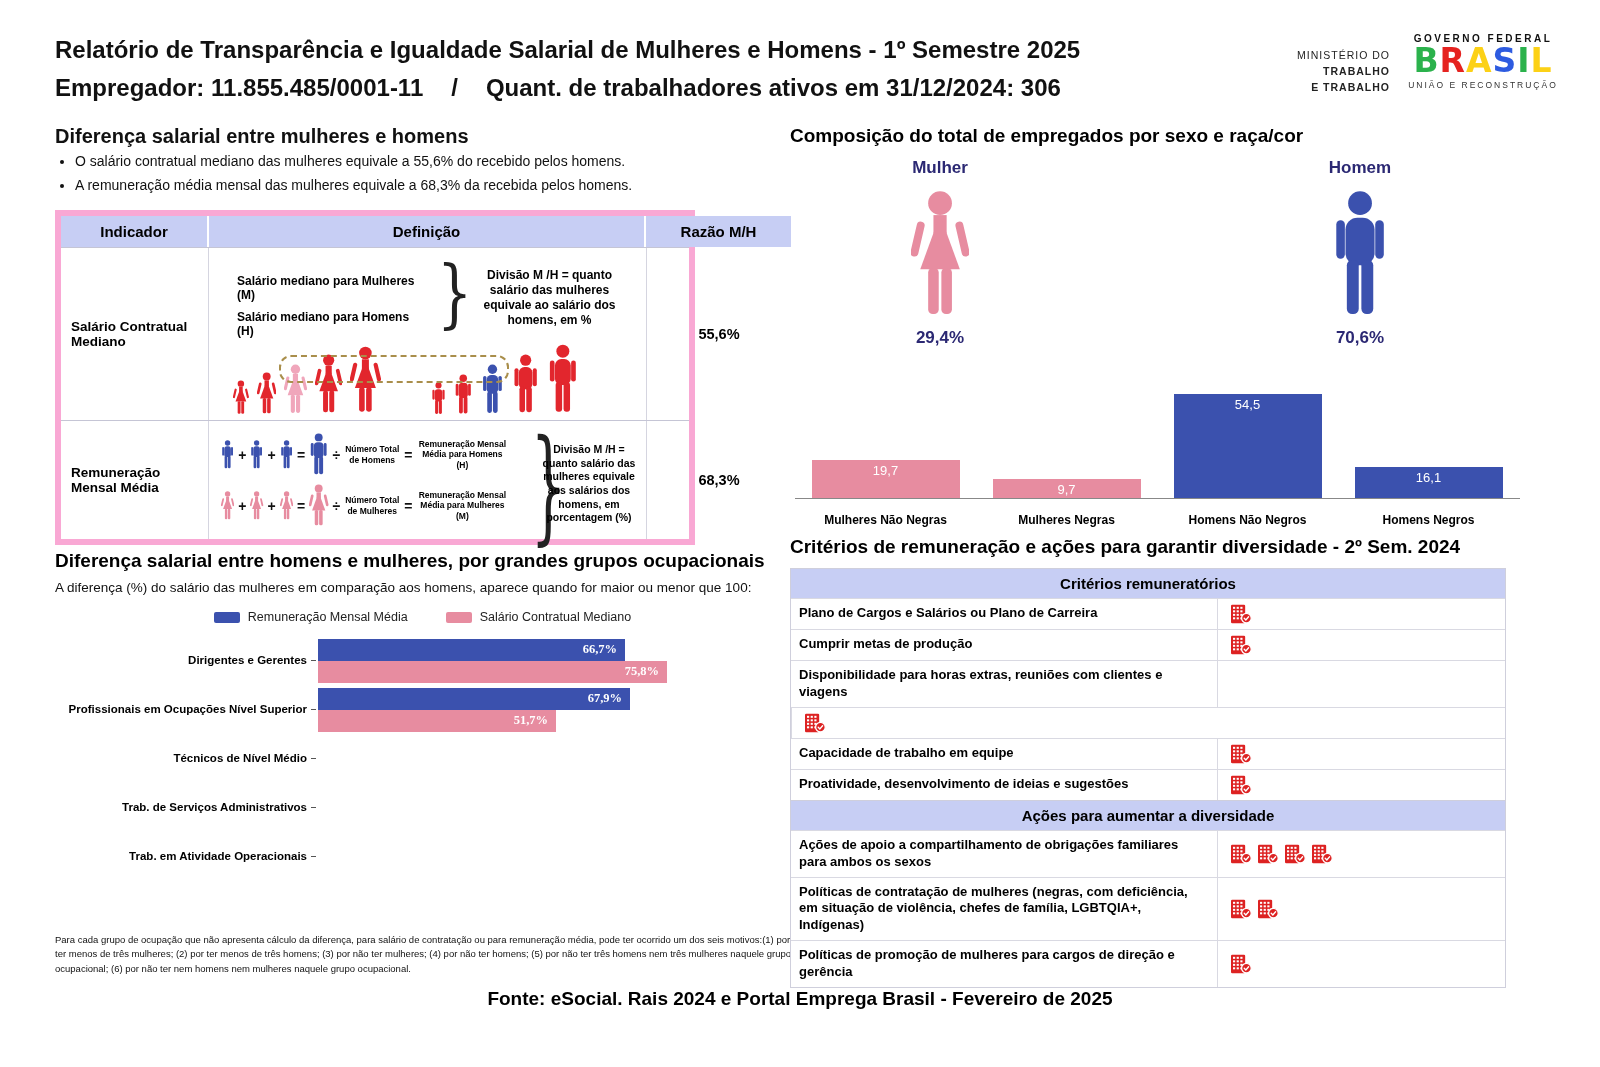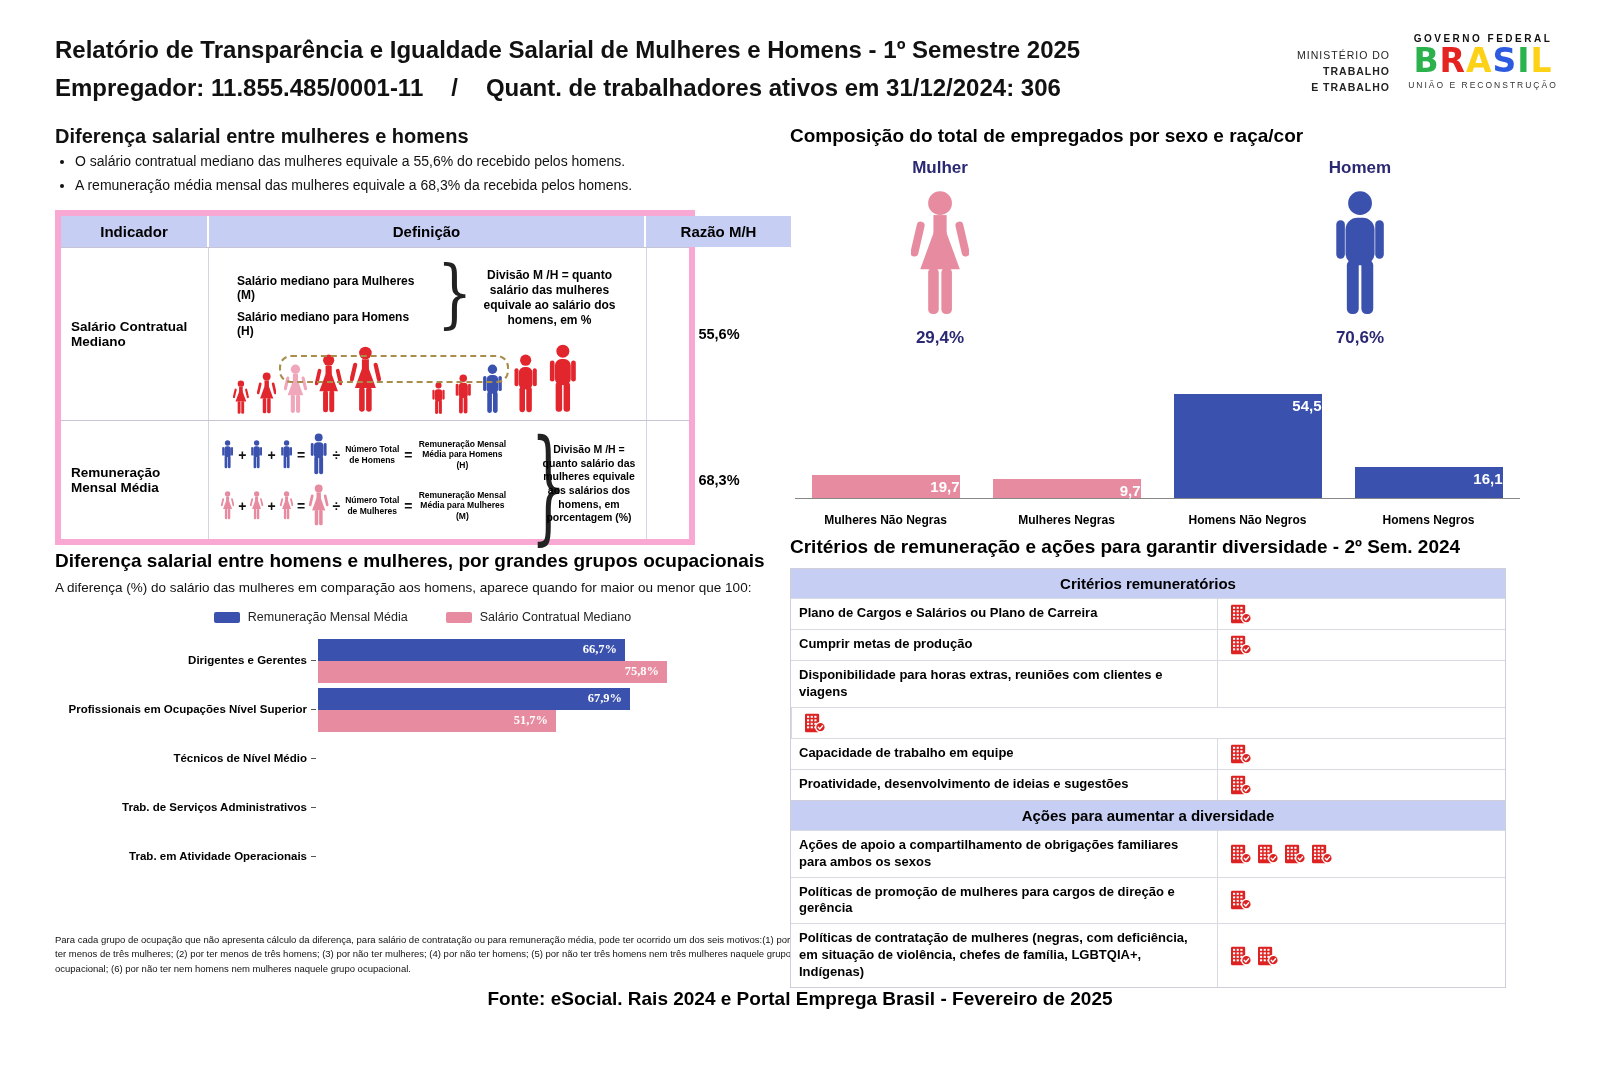--- a/index.html
+++ b/index.html
@@ -70,21 +70,21 @@
   .comp-title { position:absolute; left:790px; top:125px; font-size:19px; font-weight:bold; }
   .pict { position:absolute; top:158px; width:170px; text-align:center; }
   .pict-f { left:855px; } .pict-m { left:1275px; }
   .pict-name { font-size:17px; font-weight:bold; color:var(--navy); margin-bottom:12px; }
   .pict-pct { font-size:17px; font-weight:bold; color:var(--navy); margin-top:2px; }
 
   .comp-chart { position:absolute; left:795px; top:380px; width:725px; }
   .comp-bars { display:flex; align-items:flex-end; height:118px; }
   .comp-slot { width:181px; display:flex; justify-content:center; }
   .comp-bar { width:148px; position:relative; }
-  .comp-bar-label { position:absolute; top:3px; left:0; right:0; text-align:right; color:#fff; font-size:15px; font-weight:bold; }
+  .comp-bar-label { position:absolute; top:3px; left:0; right:0; text-align:center; color:#fff; font-size:13px; font-weight:normal; }
   .comp-baseline { height:1px; background:#888; }
   .comp-cats { display:flex; }
   .comp-cat { width:181px; text-align:center; font-size:12px; font-weight:bold; padding-top:14px; }
 
   
   .crit-title { position:absolute; left:790px; top:536px; font-size:19px; font-weight:bold; }
   .crit-table { position:absolute; left:790px; top:568px; width:716px; border:1px solid #cfcfdc; border-top:none; }
   .crit-sechead { background:var(--lavender); text-align:center; font-size:15px; font-weight:bold; padding:6px 0; border-top:1px solid #cfcfdc; }
   .crit-row { display:flex; border-top:1px solid #d9d9e2; min-height:31px; }
   .crit-label { width:426px; font-size:13px; font-weight:bold; padding:6px 10px 6px 8px; line-height:1.3; }
@@ -443,21 +443,21 @@
             <rect x="23" y="53" width="9" height="41" rx="4"></rect>
             <rect x="4" y="23" width="6.5" height="29" rx="3.2"></rect>
             <rect x="33.5" y="23" width="6.5" height="29" rx="3.2"></rect>
           </g>
         </svg></div>
     <div class="pict-pct">70,6%</div>
   </div>
   <div class="comp-chart">
     <div class="comp-bars" id="comp-bars">
         <div class="comp-slot">
-          <div class="comp-bar" style="height:23px;background:#E78CA0">
+          <div class="comp-bar" style="height:38px;background:#E78CA0">
             <div class="comp-bar-label">19,7</div>
           </div>
         </div>
         <div class="comp-slot">
           <div class="comp-bar" style="height:19px;background:#E78CA0">
             <div class="comp-bar-label">9,7</div>
           </div>
         </div>
         <div class="comp-slot">
           <div class="comp-bar" style="height:104px;background:#3B51AE">
@@ -663,20 +663,59 @@
             <rect x="12.200000000000001" y="11.8" width="2.6" height="2.4" fill="#fff"></rect>
             <rect x="3.4" y="16" width="2.6" height="2.4" fill="#fff"></rect>
             <rect x="7.800000000000001" y="16" width="2.6" height="2.4" fill="#fff"></rect>
             <rect x="12.200000000000001" y="16" width="2.6" height="2.4" fill="#fff"></rect>
             <circle cx="19.5" cy="17" r="5.8" fill="#DD2222" stroke="#fff" stroke-width="1.6"></circle>
             <path d="M16.9 17.2 l1.9 1.9 3.3-3.7" stroke="#fff" stroke-width="1.7" fill="none" stroke-linecap="round"></path>
           </svg>
         </div>
       </div>
       <div class="crit-row">
+        <div class="crit-label">Políticas de contratação de mulheres (negras, com deficiência, em situação de violência, chefes de família, LGBTQIA+, Indígenas)</div>
+        <div class="crit-icons">
+          <svg width="22" height="20" viewBox="0 0 26 24">
+            <rect x="1" y="1" width="17" height="22" rx="1.5" fill="#DD2222"></rect>
+            <rect x="3.4" y="3.4" width="2.6" height="2.4" fill="#fff"></rect>
+            <rect x="7.800000000000001" y="3.4" width="2.6" height="2.4" fill="#fff"></rect>
+            <rect x="12.200000000000001" y="3.4" width="2.6" height="2.4" fill="#fff"></rect>
+            <rect x="3.4" y="7.6" width="2.6" height="2.4" fill="#fff"></rect>
+            <rect x="7.800000000000001" y="7.6" width="2.6" height="2.4" fill="#fff"></rect>
+            <rect x="12.200000000000001" y="7.6" width="2.6" height="2.4" fill="#fff"></rect>
+            <rect x="3.4" y="11.8" width="2.6" height="2.4" fill="#fff"></rect>
+            <rect x="7.800000000000001" y="11.8" width="2.6" height="2.4" fill="#fff"></rect>
+            <rect x="12.200000000000001" y="11.8" width="2.6" height="2.4" fill="#fff"></rect>
+            <rect x="3.4" y="16" width="2.6" height="2.4" fill="#fff"></rect>
+            <rect x="7.800000000000001" y="16" width="2.6" height="2.4" fill="#fff"></rect>
+            <rect x="12.200000000000001" y="16" width="2.6" height="2.4" fill="#fff"></rect>
+            <circle cx="19.5" cy="17" r="5.8" fill="#DD2222" stroke="#fff" stroke-width="1.6"></circle>
+            <path d="M16.9 17.2 l1.9 1.9 3.3-3.7" stroke="#fff" stroke-width="1.7" fill="none" stroke-linecap="round"></path>
+          </svg>
+          <svg width="22" height="20" viewBox="0 0 26 24">
+            <rect x="1" y="1" width="17" height="22" rx="1.5" fill="#DD2222"></rect>
+            <rect x="3.4" y="3.4" width="2.6" height="2.4" fill="#fff"></rect>
+            <rect x="7.800000000000001" y="3.4" width="2.6" height="2.4" fill="#fff"></rect>
+            <rect x="12.200000000000001" y="3.4" width="2.6" height="2.4" fill="#fff"></rect>
+            <rect x="3.4" y="7.6" width="2.6" height="2.4" fill="#fff"></rect>
+            <rect x="7.800000000000001" y="7.6" width="2.6" height="2.4" fill="#fff"></rect>
+            <rect x="12.200000000000001" y="7.6" width="2.6" height="2.4" fill="#fff"></rect>
+            <rect x="3.4" y="11.8" width="2.6" height="2.4" fill="#fff"></rect>
+            <rect x="7.800000000000001" y="11.8" width="2.6" height="2.4" fill="#fff"></rect>
+            <rect x="12.200000000000001" y="11.8" width="2.6" height="2.4" fill="#fff"></rect>
+            <rect x="3.4" y="16" width="2.6" height="2.4" fill="#fff"></rect>
+            <rect x="7.800000000000001" y="16" width="2.6" height="2.4" fill="#fff"></rect>
+            <rect x="12.200000000000001" y="16" width="2.6" height="2.4" fill="#fff"></rect>
+            <circle cx="19.5" cy="17" r="5.8" fill="#DD2222" stroke="#fff" stroke-width="1.6"></circle>
+            <path d="M16.9 17.2 l1.9 1.9 3.3-3.7" stroke="#fff" stroke-width="1.7" fill="none" stroke-linecap="round"></path>
+          </svg>
+        </div>
+      </div>
+      <div class="crit-row">
         <div class="crit-label">Políticas de promoção de mulheres para cargos de direção e gerência</div>
         <div class="crit-icons">
           <svg width="22" height="20" viewBox="0 0 26 24">
             <rect x="1" y="1" width="17" height="22" rx="1.5" fill="#DD2222"></rect>
             <rect x="3.4" y="3.4" width="2.6" height="2.4" fill="#fff"></rect>
             <rect x="7.800000000000001" y="3.4" width="2.6" height="2.4" fill="#fff"></rect>
             <rect x="12.200000000000001" y="3.4" width="2.6" height="2.4" fill="#fff"></rect>
             <rect x="3.4" y="7.6" width="2.6" height="2.4" fill="#fff"></rect>
             <rect x="7.800000000000001" y="7.6" width="2.6" height="2.4" fill="#fff"></rect>
             <rect x="12.200000000000001" y="7.6" width="2.6" height="2.4" fill="#fff"></rect>
@@ -684,55 +723,16 @@
             <rect x="7.800000000000001" y="11.8" width="2.6" height="2.4" fill="#fff"></rect>
             <rect x="12.200000000000001" y="11.8" width="2.6" height="2.4" fill="#fff"></rect>
             <rect x="3.4" y="16" width="2.6" height="2.4" fill="#fff"></rect>
             <rect x="7.800000000000001" y="16" width="2.6" height="2.4" fill="#fff"></rect>
             <rect x="12.200000000000001" y="16" width="2.6" height="2.4" fill="#fff"></rect>
             <circle cx="19.5" cy="17" r="5.8" fill="#DD2222" stroke="#fff" stroke-width="1.6"></circle>
             <path d="M16.9 17.2 l1.9 1.9 3.3-3.7" stroke="#fff" stroke-width="1.7" fill="none" stroke-linecap="round"></path>
           </svg>
         </div>
       </div>
-      <div class="crit-row">
-        <div class="crit-label">Políticas de contratação de mulheres (negras, com deficiência, em situação de violência, chefes de família, LGBTQIA+, Indígenas)</div>
-        <div class="crit-icons">
-          <svg width="22" height="20" viewBox="0 0 26 24">
-            <rect x="1" y="1" width="17" height="22" rx="1.5" fill="#DD2222"></rect>
-            <rect x="3.4" y="3.4" width="2.6" height="2.4" fill="#fff"></rect>
-            <rect x="7.800000000000001" y="3.4" width="2.6" height="2.4" fill="#fff"></rect>
-            <rect x="12.200000000000001" y="3.4" width="2.6" height="2.4" fill="#fff"></rect>
-            <rect x="3.4" y="7.6" width="2.6" height="2.4" fill="#fff"></rect>
-            <rect x="7.800000000000001" y="7.6" width="2.6" height="2.4" fill="#fff"></rect>
-            <rect x="12.200000000000001" y="7.6" width="2.6" height="2.4" fill="#fff"></rect>
-            <rect x="3.4" y="11.8" width="2.6" height="2.4" fill="#fff"></rect>
-            <rect x="7.800000000000001" y="11.8" width="2.6" height="2.4" fill="#fff"></rect>
-            <rect x="12.200000000000001" y="11.8" width="2.6" height="2.4" fill="#fff"></rect>
-            <rect x="3.4" y="16" width="2.6" height="2.4" fill="#fff"></rect>
-            <rect x="7.800000000000001" y="16" width="2.6" height="2.4" fill="#fff"></rect>
-            <rect x="12.200000000000001" y="16" width="2.6" height="2.4" fill="#fff"></rect>
-            <circle cx="19.5" cy="17" r="5.8" fill="#DD2222" stroke="#fff" stroke-width="1.6"></circle>
-            <path d="M16.9 17.2 l1.9 1.9 3.3-3.7" stroke="#fff" stroke-width="1.7" fill="none" stroke-linecap="round"></path>
-          </svg>
-          <svg width="22" height="20" viewBox="0 0 26 24">
-            <rect x="1" y="1" width="17" height="22" rx="1.5" fill="#DD2222"></rect>
-            <rect x="3.4" y="3.4" width="2.6" height="2.4" fill="#fff"></rect>
-            <rect x="7.800000000000001" y="3.4" width="2.6" height="2.4" fill="#fff"></rect>
-            <rect x="12.200000000000001" y="3.4" width="2.6" height="2.4" fill="#fff"></rect>
-            <rect x="3.4" y="7.6" width="2.6" height="2.4" fill="#fff"></rect>
-            <rect x="7.800000000000001" y="7.6" width="2.6" height="2.4" fill="#fff"></rect>
-            <rect x="12.200000000000001" y="7.6" width="2.6" height="2.4" fill="#fff"></rect>
-            <rect x="3.4" y="11.8" width="2.6" height="2.4" fill="#fff"></rect>
-            <rect x="7.800000000000001" y="11.8" width="2.6" height="2.4" fill="#fff"></rect>
-            <rect x="12.200000000000001" y="11.8" width="2.6" height="2.4" fill="#fff"></rect>
-            <rect x="3.4" y="16" width="2.6" height="2.4" fill="#fff"></rect>
-            <rect x="7.800000000000001" y="16" width="2.6" height="2.4" fill="#fff"></rect>
-            <rect x="12.200000000000001" y="16" width="2.6" height="2.4" fill="#fff"></rect>
-            <circle cx="19.5" cy="17" r="5.8" fill="#DD2222" stroke="#fff" stroke-width="1.6"></circle>
-            <path d="M16.9 17.2 l1.9 1.9 3.3-3.7" stroke="#fff" stroke-width="1.7" fill="none" stroke-linecap="round"></path>
-          </svg>
-        </div>
-      </div>
     </div>
 
   <div class="footer">Fonte: eSocial. Rais 2024 e Portal Emprega Brasil - Fevereiro de 2025</div>
 </div>
 
 </body></html>

